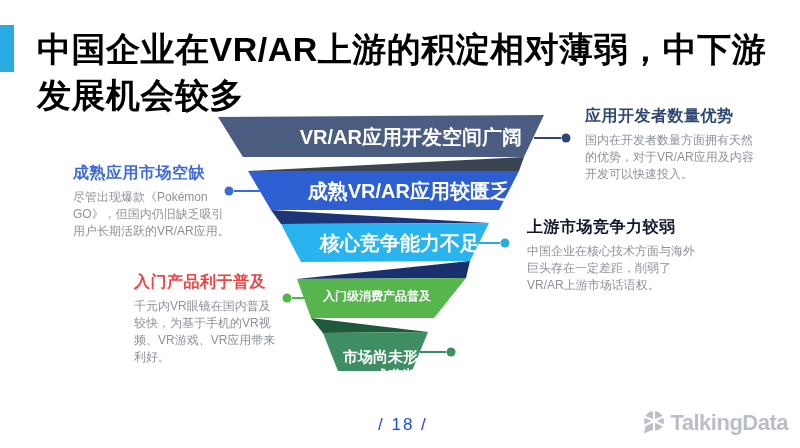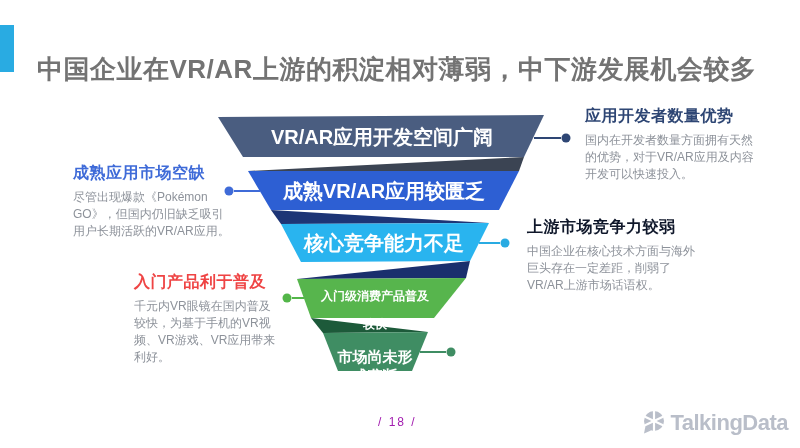--- a/index.html
+++ b/index.html
@@ -8,47 +8,47 @@
   .slide {
     position: relative; width: 800px; height: 448px;
     background: #ffffff; overflow: hidden;
   }
   .title-bar {
     position: absolute; left: 0; top: 25px; width: 14px; height: 47px;
     background: #29abe2;
   }
   .slide-title {
     position: absolute; left: 37px; top: 27px; width: 745px;
-    font-size: 26px; font-weight: bold; color: #737373; letter-spacing: 0.5px; margin-top: 25px;
+    font-size: 34px; font-weight: bold; color: #000000; letter-spacing: 0.5px;
   }
   .funnel-svg { position: absolute; left: 0; top: 0; }
   .layer-label {
     position: absolute; color: #ffffff; font-weight: bold;
-    text-align: center; line-height: 1.2;
+    text-align: right; line-height: 1.2;
   }
   .ll-1 { left: 242px; top: 125px; width: 280px; font-size: 20px; }
   .ll-2 { left: 258px; top: 179px; width: 252px; font-size: 20px; }
   .ll-3 { left: 288px; top: 231px; width: 192px; font-size: 20px; }
   .ll-4 { left: 319px; top: 282px; width: 112px; font-size: 12px; line-height: 28px; }
   .ll-5 { left: 332px; top: 347px; width: 86px;  font-size: 15px; line-height: 19px; }
   .callout { position: absolute; }
   .callout h3 { font-size: 16px; font-weight: bold; margin-bottom: 5px; letter-spacing: 0.5px; }
   .callout p { font-size: 12px; line-height: 17px; color: #8d929a; }
   .co-left-1  { left: 73px;  top: 163px; width: 162px; }
   .co-left-2  { left: 134px; top: 272px; width: 142px; }
   .co-right-1 { left: 585px; top: 106px; width: 172px; }
   .co-right-2 { left: 527px; top: 217px; width: 178px; }
   .co-right-3 { left: 470px; top: 321px; width: 178px; }
   .footer-source {
     position: absolute; left: 35px; top: 413px;
     font-size: 12px; color: #9aa0a8;
   }
   .footer-page {
     position: absolute; left: 378px; top: 415px;
-    font-size: 12px; color: #a21caf; letter-spacing: 2px;
+    font-size: 17px; color: #1d4ed8; letter-spacing: 2px;
   }
   .logo {
     position: absolute; right: 12px; top: 409px;
     display: flex; align-items: center; gap: 3px; text-align: center;
   }
   .logo-text {
     font-size: 22px; font-weight: bold; color: #b9bec9; letter-spacing: -0.5px;
   }
 </style>
 </head>

